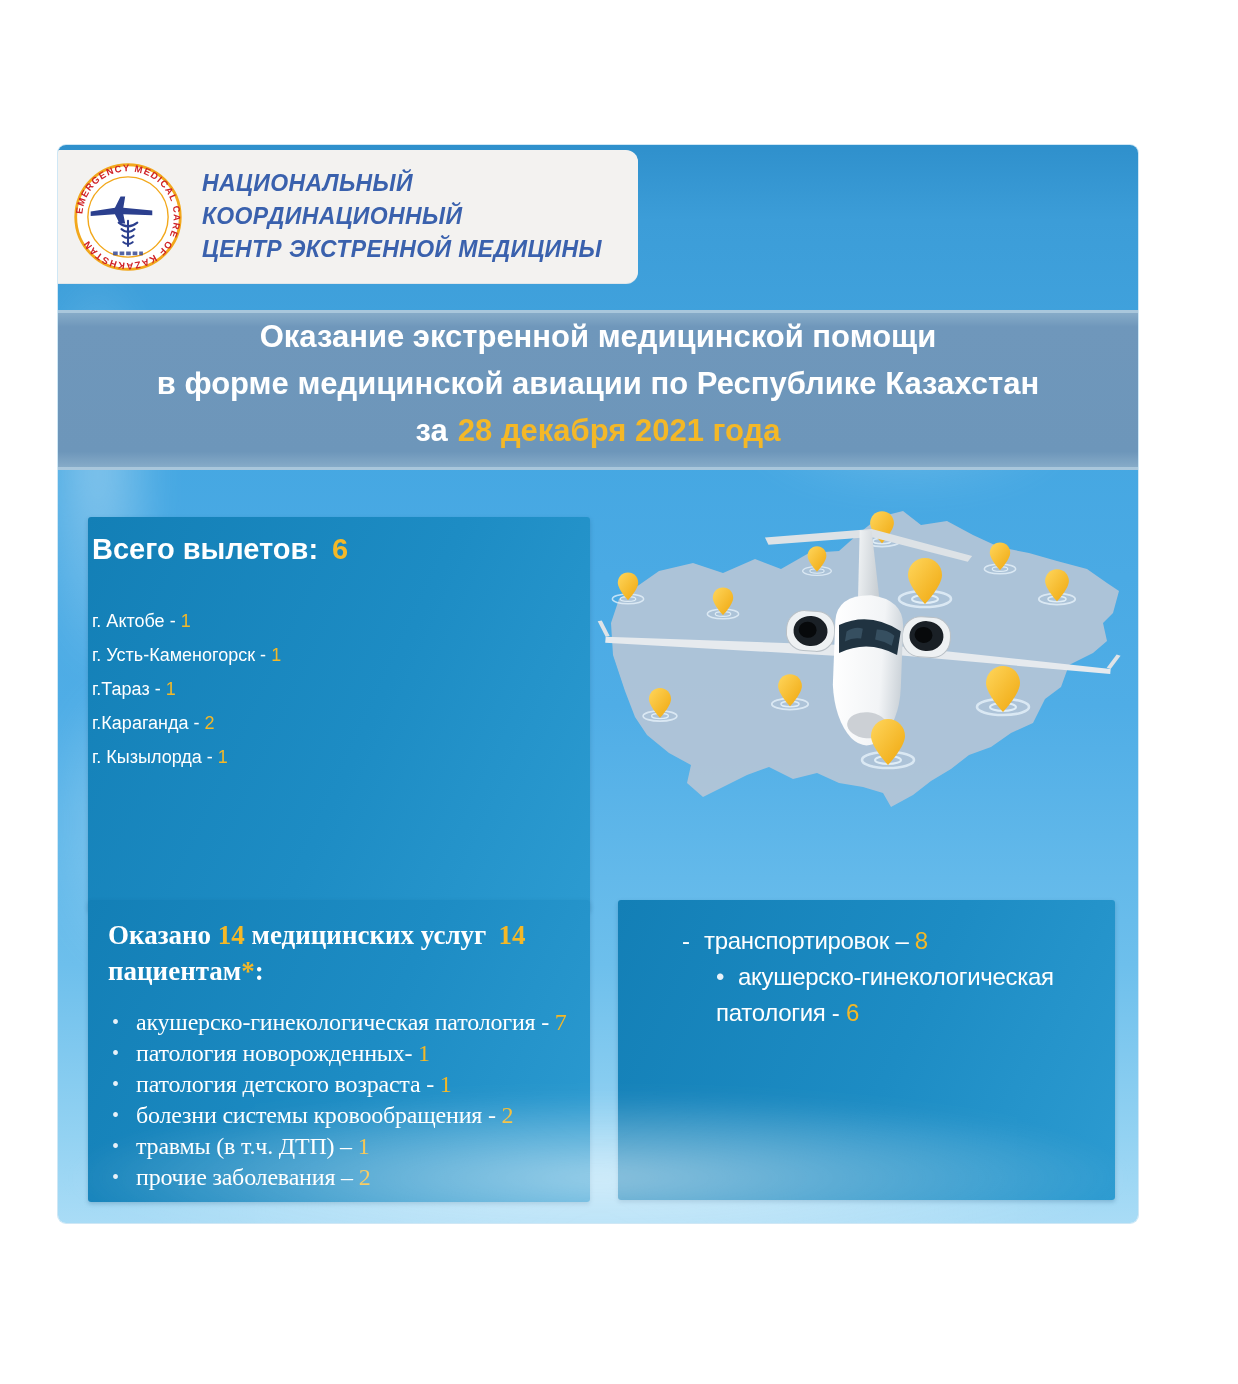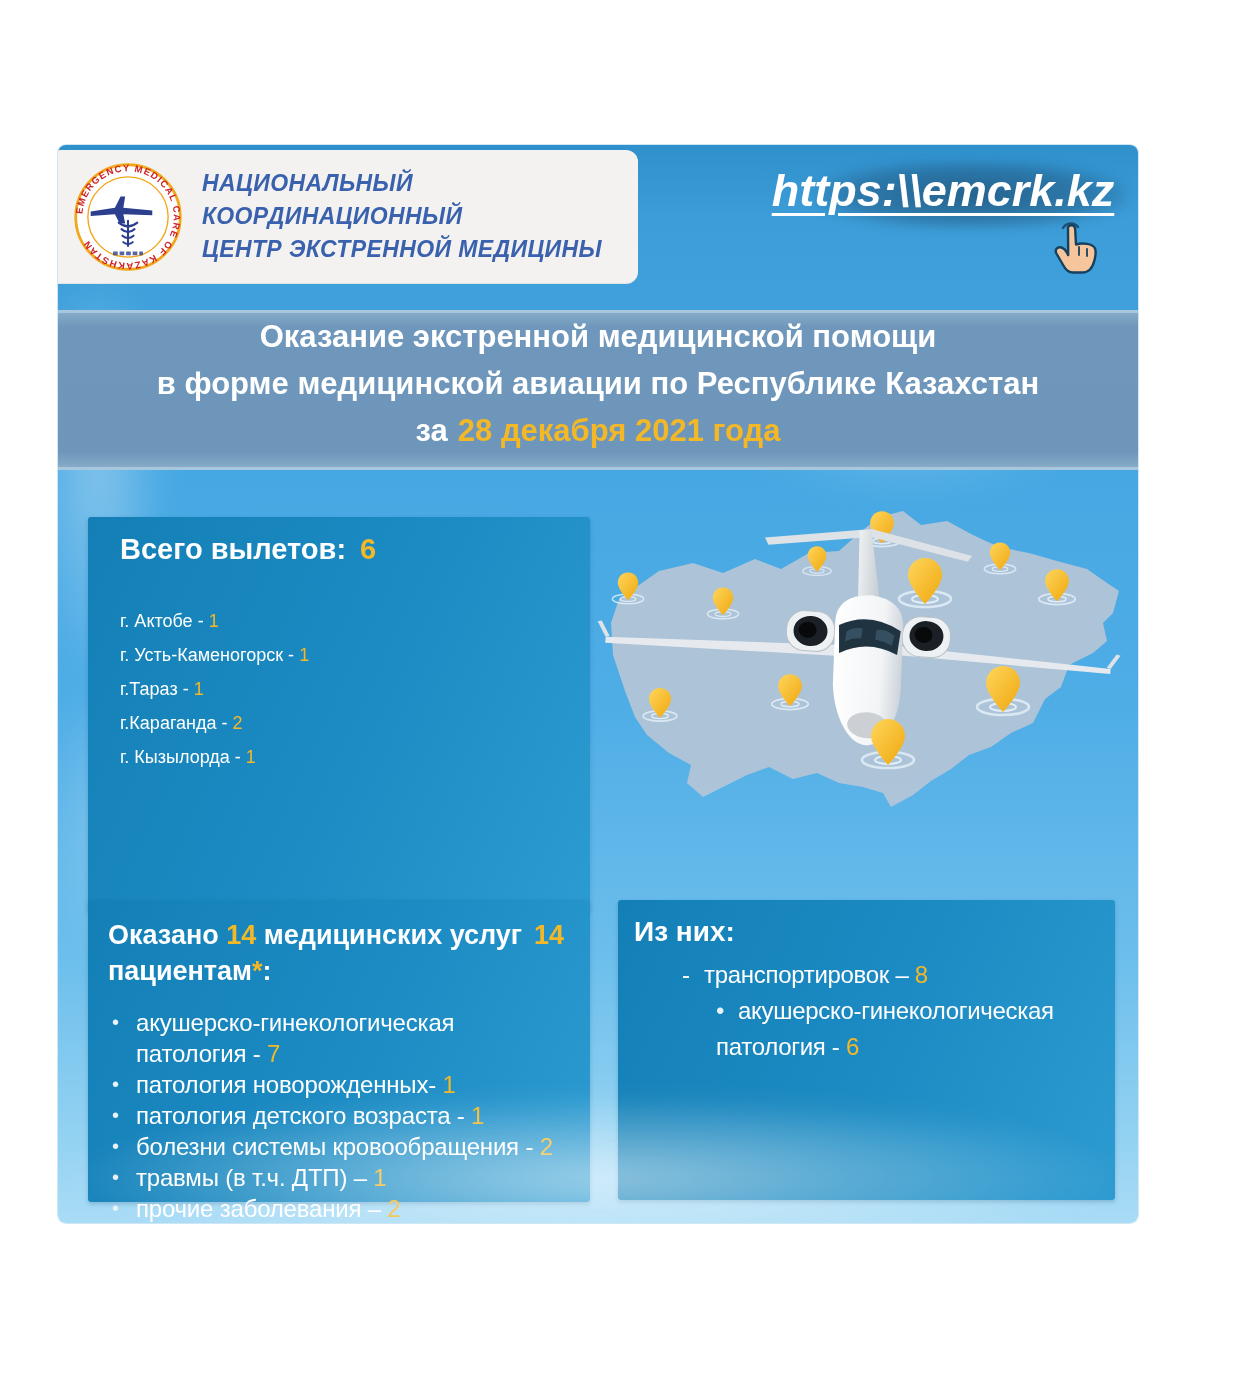--- a/index.html
+++ b/index.html
@@ -31,27 +31,27 @@
   
   .title-band{position:absolute;left:0;top:165px;width:100%;height:160px;
     background:linear-gradient(180deg,#86abc8 0%,#6f97bb 9%,#6d96ba 90%,#86abc8 100%);
     border-top:3px solid #a9c7dc;border-bottom:3px solid #a9c7dc;box-sizing:border-box;
     text-align:center;color:#ffffff;font-weight:bold;font-size:31px;line-height:47px;}
   .title-band .date{color:#f4b827;margin-left:10px;}
 
   
   .panel{position:absolute;background:linear-gradient(115deg,#137fb6 0%,#1d8cc4 55%,#2c9bd1 100%);
     color:#ffffff;border-radius:3px;box-sizing:border-box;box-shadow:0 2px 4px rgba(20,70,110,.25);}
-  .panel.flights{left:30px;top:372px;width:502px;height:394px;padding:16px 32px;}
+  .panel.flights{left:30px;top:372px;width:502px;height:394px;padding:16px 4px;}
   .flights-title{font-size:29px;font-weight:bold;}
   .flights-title .num{color:#f4b827;margin-left:14px;}
   .city-list{margin-top:38px;font-size:18px;line-height:34px;}
   .city-row .num{color:#f4b827;}
 
-  .panel.services{left:30px;top:755px;width:502px;height:302px;padding:17px 20px;}
+  .panel.services{left:30px;top:755px;width:502px;height:302px;padding:17px 20px;font-family:Liberation Serif, serif;}
   .services-title{font-size:27px;font-weight:bold;line-height:36px;}
   .services-title .num{color:#f4b827;}
   .services-title .num2{margin-left:12px;}
   .services-title .star{color:#f4b827;}
   .service-list{margin-top:18px;font-size:24px;line-height:31px;letter-spacing:-.2px;}
   .service-item{position:relative;padding-left:28px;}
   .service-item .dot{position:absolute;left:4px;top:0;color:#e8f2f9;font-size:20px;}
   .service-item .num{color:#f4b827;}
 
   .panel.breakdown{left:560px;top:755px;width:497px;height:300px;padding:15px 16px;}
@@ -95,31 +95,20 @@
         </g>
         <path d="M44,99 h32" stroke="#2b3f8e" stroke-width="4" stroke-dasharray="5 2" opacity=".8"></path>
       </svg>
     </div>
     <div class="org-name">
       <div>НАЦИОНАЛЬНЫЙ КООРДИНАЦИОННЫЙ</div>
       <div>ЦЕНТР ЭКСТРЕННОЙ МЕДИЦИНЫ</div>
     </div>
   </div>
 
-  <div class="url-block">
-    <div class="url-shadow"></div>
-    <span class="url-text">https:\\emcrk.kz</span>
-    <div class="hand">
-      <svg viewBox="0 0 52 56" width="52" height="56">
-        <path d="M17,7 a9,9 0 0 1 15,-1" fill="none" stroke="#1c4f74" stroke-width="2.4" stroke-linecap="round"></path>
-        <path d="M22,6 c3,-3.5 7,-1.5 7.2,2.5 l0.8,15 c6,-2 17,-1 19,4 c1.5,4 0.4,8 -0.6,12 c-1.5,6 -4,12 -12,12 l-9,0 c-5,0 -8,-3 -10,-7 l-7,-12 c-2,-4 1,-7 5,-6 c3,1 5,4 6,6 l0.8,1.6 z" fill="#f7c59b" stroke="#15415f" stroke-width="2.4" stroke-linejoin="round"></path>
-        <path d="M33,26 v8 M41,28 v7" stroke="#15415f" stroke-width="1.8" stroke-linecap="round"></path>
-      </svg>
-    </div>
-  </div>
 
   <div class="title-band">
     <div>Оказание экстренной медицинской помощи</div>
     <div>в форме медицинской авиации по Республике Казахстан</div>
     <div>
       <span>за</span><span class="date">28 декабря 2021 года</span>
     </div>
   </div>
 
   <div class="panel flights">
@@ -242,21 +231,20 @@
       <div class="service-item"><span class="dot">•</span><span>акушерско-гинекологическая патология - </span><span class="num">7</span></div>
       <div class="service-item"><span class="dot">•</span><span>патология новорожденных- </span><span class="num">1</span></div>
       <div class="service-item"><span class="dot">•</span><span>патология детского возраста - </span><span class="num">1</span></div>
       <div class="service-item"><span class="dot">•</span><span>болезни системы кровообращения - </span><span class="num">2</span></div>
       <div class="service-item"><span class="dot">•</span><span>травмы (в т.ч. ДТП) – </span><span class="num">1</span></div>
       <div class="service-item"><span class="dot">•</span><span>прочие заболевания – </span><span class="num">2</span></div>
     </div>
   </div>
 
   <div class="panel breakdown">
-    <div class="breakdown-title">Из них:</div>
     <div class="breakdown-list">
       <div class="bd-item"><span class="dash">-</span><span>транспортировок – </span><span class="num">8</span></div>
       <div class="bd-item bd-sub"><span class="dot">•</span><span>акушерско-гинекологическая патология - </span><span class="num">6</span></div>
     </div>
   </div>
 
   <div class="cloud c2"></div>
 </div>
 
 </body></html>

